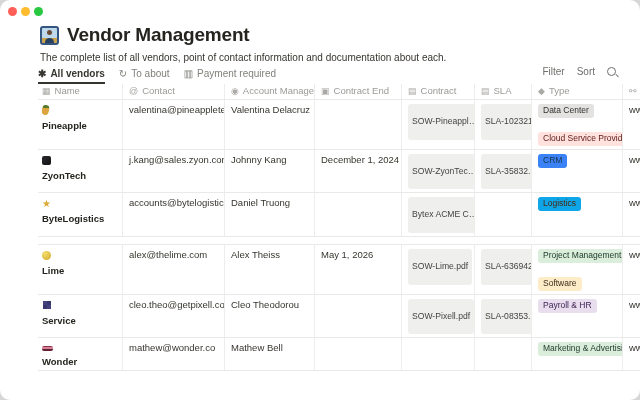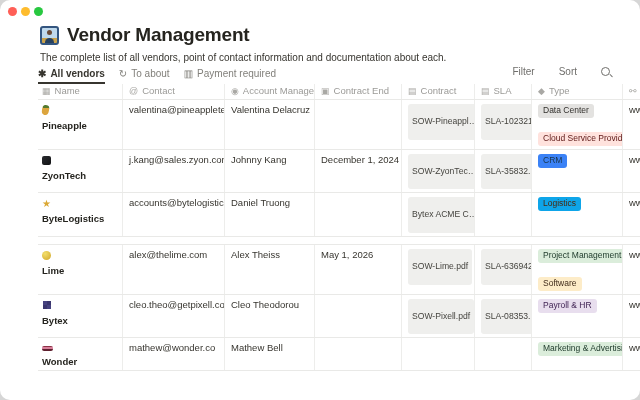--- a/index.html
+++ b/index.html
@@ -37,21 +37,21 @@
   .page-title{font-size:19px;font-weight:700;color:#25241F;letter-spacing:-0.2px;}
   .page-subtitle{margin-top:6px;font-size:10px;color:#37352F;}
 
   
   .views-bar{position:absolute;left:38px;top:64px;right:0;height:20px;}
   .views{display:flex;gap:14px;align-items:flex-end;height:100%;}
   .view-tab{display:flex;align-items:center;gap:4px;font-size:10px;color:#82807B;padding-bottom:5px;cursor:pointer;}
   .view-tab .v-icon{font-size:10px;line-height:10px;color:#82807B;}
   .view-tab.active{color:#37352F;font-weight:700;border-bottom:2px solid #37352F;padding-bottom:3px;}
   .view-tab.active .v-icon{color:#37352F;}
-  .view-controls{position:absolute;right:30px;top:2px;display:flex;gap:24px;align-items:center;font-size:10px;color:#6F6E6B;}
+  .view-controls{position:absolute;right:24px;top:2px;display:flex;gap:12px;align-items:center;font-size:10px;color:#6F6E6B;}
   .magnifier{position:relative;width:7px;height:7px;border:1.3px solid #6F6E6B;border-radius:50%;display:inline-block;}
   .magnifier::after{content:"";position:absolute;width:4px;height:1.3px;background:#6F6E6B;transform:rotate(45deg);right:-3.5px;bottom:-1px;border-radius:1px;}
 
   
   .table{position:absolute;left:38px;top:84px;width:702px;}
   .thead,.trow,.tdivider{display:flex;align-items:stretch;}
   .thead{border-bottom:1px solid #E9E9E7;}
   .hcell{display:flex;align-items:center;gap:4px;font-size:9.5px;color:#9B9A97;
     padding:1px 6px 3px 6px;border-right:1px solid #EDEDEB;box-sizing:border-box;flex-shrink:0;overflow:hidden;white-space:nowrap;}
   .hcell .h-icon{font-size:9px;color:#A9A8A4;}
@@ -291,21 +291,21 @@
         <span class="tag" data-color="yellow">Software</span>
       </div>
       <div class="cell c7">
           <span class="val">www.lim</span>
         </div>
     </div>
 
     <div class="trow">
       <div class="cell c0">
         <span class="logo" data-logo="pixell"></span>
-        <span class="vname">Bytex</span>
+        <span class="vname">Service</span>
       </div>
       <div class="cell c1">
           <span class="val">cleo.theo@getpixell.com</span>
         </div>
       <div class="cell c2">
           <span class="val">Cleo Theodorou</span>
         </div>
       <div class="cell c3">
           <span class="val"></span>
         </div>

